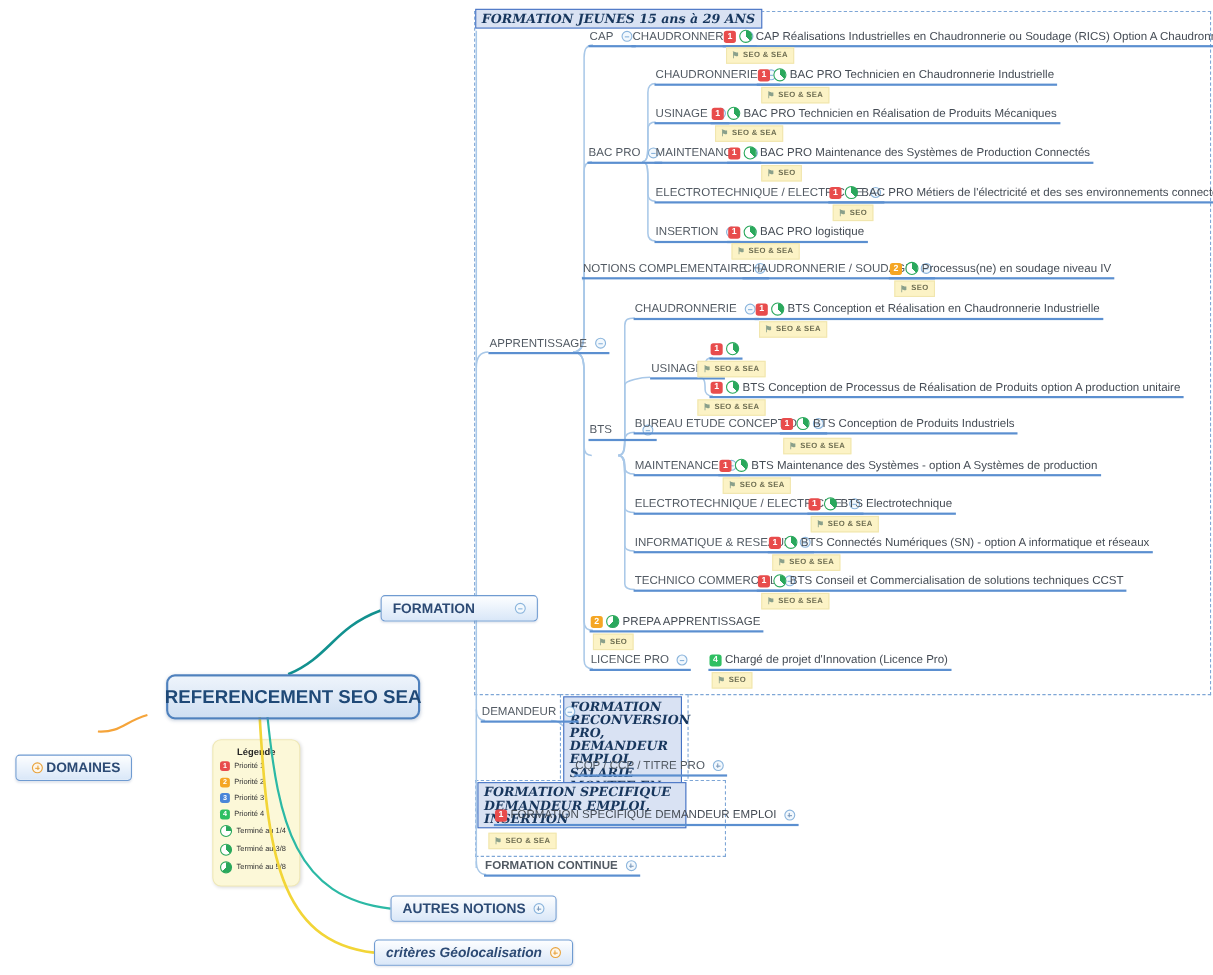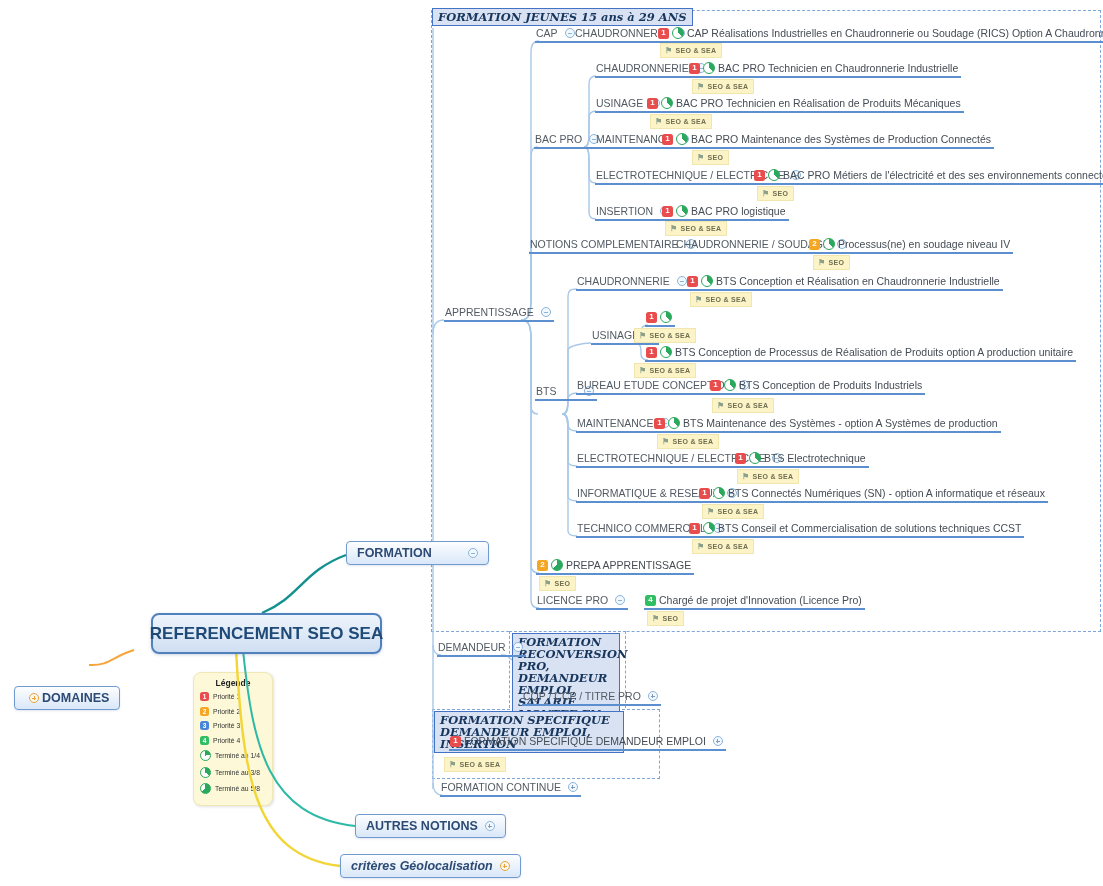--- a/index.html
+++ b/index.html
@@ -139,21 +139,21 @@
       <span class="exp"></span>
     </div>
     <div class="node label" style="left: 437px; top: 641px;">
       <span>DEMANDEUR</span>
       <span class="exp"></span>
     </div>
     <div class="node label" style="left: 522px; top: 690px;">
       <span>CQP / CCP / TITRE PRO</span>
       <span class="exp plus"></span>
     </div>
-    <div class="node label" style="left: 440px; top: 781px;">
+    <div class="node label" style="left: 440px; top: 781px; font-weight: bold;">
       <span>FORMATION CONTINUE</span>
       <span class="exp plus"></span>
     </div>
     <div class="node label" style="left: 535px; top: 27px;">
       <span>CAP</span>
       <span class="exp"></span>
     </div>
     <div class="node label" style="left: 574px; top: 27px;">
       <span>CHAUDRONNERIE</span>
       <span class="exp"></span>

